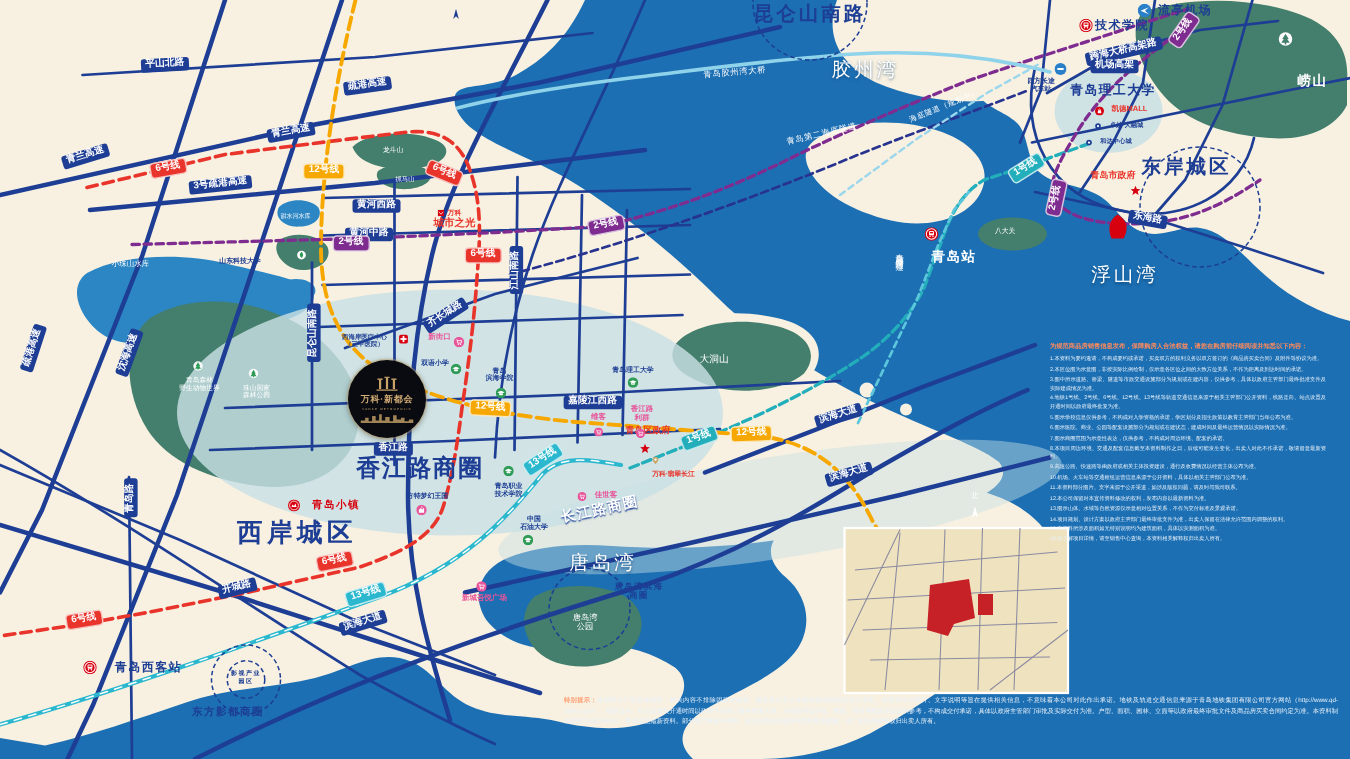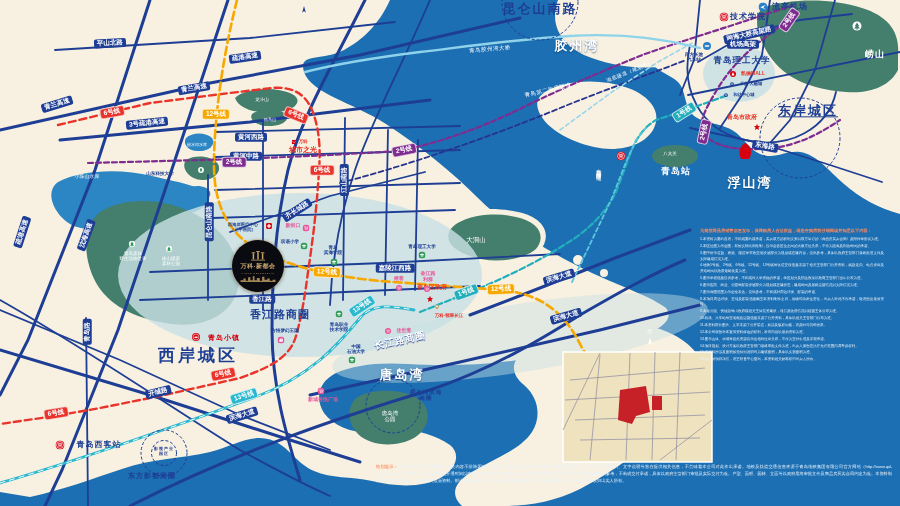--- a/index.html
+++ b/index.html
@@ -8,21 +8,21 @@
   .base{position:absolute;left:0;top:0;}
   #labels{position:absolute;left:0;top:0;width:900px;height:506px;}
   .lb{position:absolute;transform:translate(-50%,-50%);white-space:pre-line;
       text-align:center;line-height:1.18;pointer-events:none;}
   .road{background:#1D3E94;color:#fff;font-size:6.5px;font-weight:bold;
         padding:1px 3px;border-radius:2px;white-space:nowrap;line-height:1;}
   .line{color:#fff;font-size:6.5px;font-weight:bold;padding:1px 3px;
         border-radius:3px;white-space:nowrap;line-height:1;border:0.5px solid rgba(255,255,255,.7);}
   .ico{width:9px;height:9px;display:block;}
   .ico svg{width:100%;height:100%;display:block;}
-  .c-sea{color:#fff;font-weight:bold;font-size:13px;letter-spacing:2px;text-shadow:0 1px 2px rgba(8,60,110,.7);}
+  .c-sea{color:#fff;font-weight:normal;font-size:13px;letter-spacing:2px;text-shadow:0 1px 2px rgba(8,60,110,.7);}
   .c-dist{color:#1D3E94;font-weight:bold;font-size:13px;letter-spacing:2px;}
   .c-dist2{font-size:17px;letter-spacing:3px;}
   .c-biz{color:#1D3E94;font-weight:bold;font-size:10px;letter-spacing:1px;}
   .c-bizw{color:#fff;font-weight:bold;text-shadow:0 1px 1px #1D3E94;letter-spacing:1px;}
   .c-gw{color:#fff;font-size:5px;}
   .c-poi{color:#1D3E94;font-size:4.6px;font-weight:bold;}
   .c-red{color:#E8352B;font-size:6px;font-weight:bold;}
   .c-red-s{color:#E8352B;font-size:4.6px;font-weight:bold;}
   .c-pink{color:#E8559A;font-size:5px;font-weight:bold;}
   .c-town{color:#D7000F;font-size:7px;font-weight:bold;letter-spacing:1px;}
@@ -165,24 +165,24 @@
       <path d="M620,390 L646,386 L650,412 L636,416 L632,424 L618,420 Z" fill="#C62127"></path>
       <rect x="652" y="396" width="10" height="14" fill="#C62127"></rect>
     </g>
   </svg>
 
   <div id="labels">
       <div class="lb c-sea" style="left: 577px; top: 46px; transform: translate(-50%, -50%);">胶州湾</div>
       <div class="lb c-sea" style="left: 750px; top: 183px; transform: translate(-50%, -50%);">浮山湾</div>
       <div class="lb c-sea" style="left: 402px; top: 375px; transform: translate(-50%, -50%);">唐岛湾</div>
       <div class="lb c-dist" style="left: 540px; top: 9px; transform: translate(-50%, -50%);">昆仑山南路</div>
-      <div class="lb c-dist" style="left: 808px; top: 111px; transform: translate(-50%, -50%); text-decoration: underline;">东岸城区</div>
+      <div class="lb c-dist" style="left: 791px; top: 111px; transform: translate(-50%, -50%);">东岸城区</div>
       <div class="lb c-dist c-dist2" style="left: 198px; top: 356px; transform: translate(-50%, -50%);">西岸城区</div>
       <div class="lb c-biz" style="left: 742px; top: 60px; transform: translate(-50%, -50%); font-size: 8.5px;">青岛理工大学</div>
-      <div class="lb c-biz" style="left: 280px; top: 314px; transform: translate(-50%, -50%); font-size: 11px; text-align: right;">香江路商圈</div>
+      <div class="lb c-biz" style="left: 280px; top: 314px; transform: translate(-50%, -50%); font-size: 16px; text-align: right;">香江路商圈</div>
       <div class="lb c-bizw" style="left: 400px; top: 340px; transform: translate(-50%, -50%) rotate(-12deg); font-size: 9.5px;">长江路商圈</div>
       <div class="lb c-biz" style="left: 426px; top: 395px; transform: translate(-50%, -50%); font-size: 5.5px;">唐岛湾滨海
 商圈</div>
       <div class="lb c-biz" style="left: 152px; top: 476px; transform: translate(-50%, -50%); font-size: 7px;">东方影都商圈</div>
       <div class="lb c-biz" style="left: 164px; top: 452px; transform: translate(-50%, -50%); font-size: 4px;">影视产业
 园区</div>
       <div class="lb c-gw" style="left: 476px; top: 240px; transform: translate(-50%, -50%); font-size: 6.5px;">大洞山</div>
       <div class="lb c-gw" style="left: 670px; top: 154px; transform: translate(-50%, -50%); font-size: 4.5px;">八大关</div>
       <div class="lb c-gw" style="left: 262px; top: 100px; transform: translate(-50%, -50%); font-size: 4.5px;">龙斗山</div>
       <div class="lb c-gw" style="left: 270px; top: 120px; transform: translate(-50%, -50%); font-size: 4.2px;">抓马山</div>
@@ -214,21 +214,21 @@
         </svg></div>
       <div class="lb c-stn" style="left: 790px; top: 7px; transform: translate(-50%, -50%); text-align: center;">流亭机场</div>
       <div class="lb ico" style="left: 621px; top: 156px; transform: translate(-50%, -50%);"><svg viewBox="0 0 12 12">
           <circle cx="6" cy="6" r="6" fill="#D7000F"></circle>
           <circle cx="6" cy="6" r="4.6" fill="none" stroke="#fff" stroke-width="0.9"></circle>
           <rect x="3.8" y="3.4" width="4.4" height="3.6" rx="0.8" fill="#fff"></rect>
           <rect x="4.6" y="4.2" width="2.8" height="1.2" fill="#D7000F"></rect>
           <circle cx="4.7" cy="8" r="0.7" fill="#fff"></circle>
           <circle cx="7.3" cy="8" r="0.7" fill="#fff"></circle>
         </svg></div>
-      <div class="lb c-stnw" style="left: 636px; top: 171px; transform: translate(-50%, -50%); margin-left: 40px;">青岛站</div>
+      <div class="lb c-stnw" style="left: 636px; top: 171px; transform: translate(-50%, -50%);">青岛站</div>
       <div class="lb ico" style="left: 60px; top: 445px; transform: translate(-50%, -50%);"><svg viewBox="0 0 12 12">
           <circle cx="6" cy="6" r="6" fill="#D7000F"></circle>
           <circle cx="6" cy="6" r="4.6" fill="none" stroke="#fff" stroke-width="0.9"></circle>
           <rect x="3.8" y="3.4" width="4.4" height="3.6" rx="0.8" fill="#fff"></rect>
           <rect x="4.6" y="4.2" width="2.8" height="1.2" fill="#D7000F"></rect>
           <circle cx="4.7" cy="8" r="0.7" fill="#fff"></circle>
           <circle cx="7.3" cy="8" r="0.7" fill="#fff"></circle>
         </svg></div>
       <div class="lb c-stn" style="left: 99px; top: 445px; transform: translate(-50%, -50%);">青岛西客站</div>
       <div class="lb ico" style="left: 857px; top: 26px; transform: translate(-50%, -50%); width: 10px; height: 10px;"><svg viewBox="0 0 12 12">

